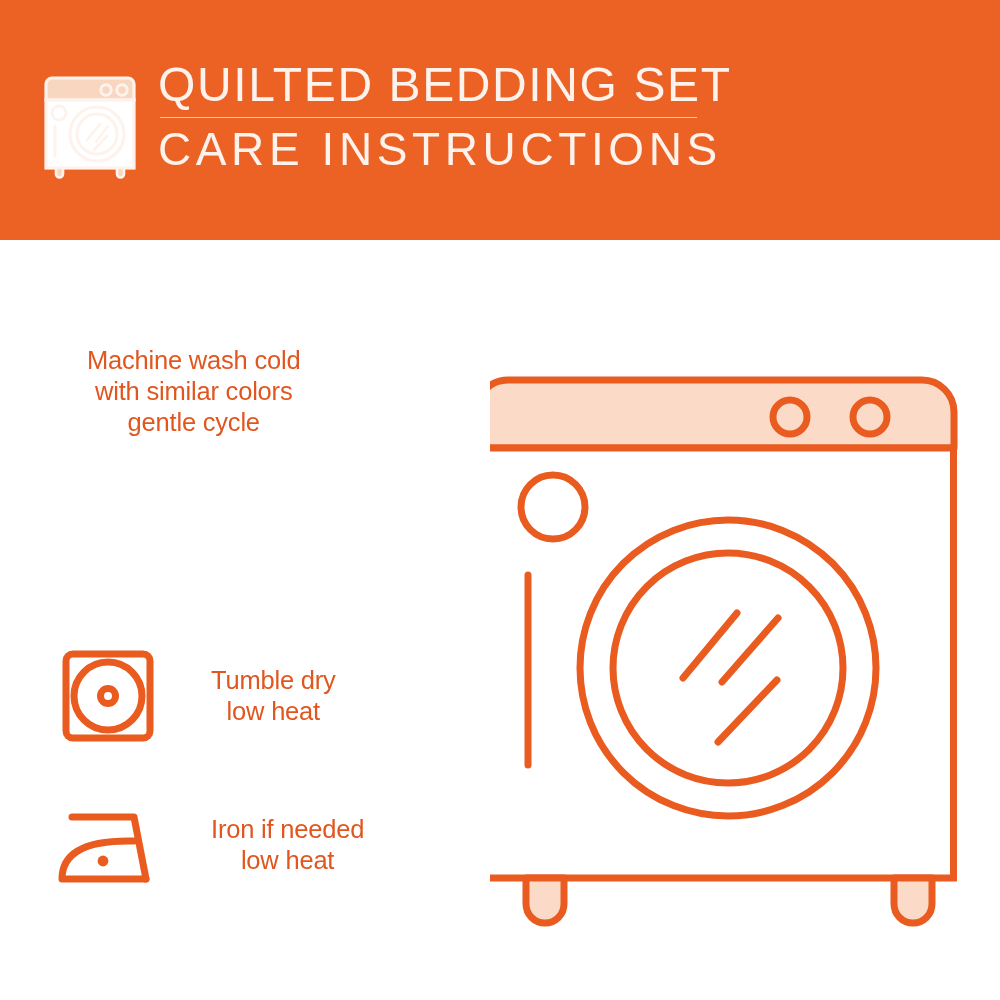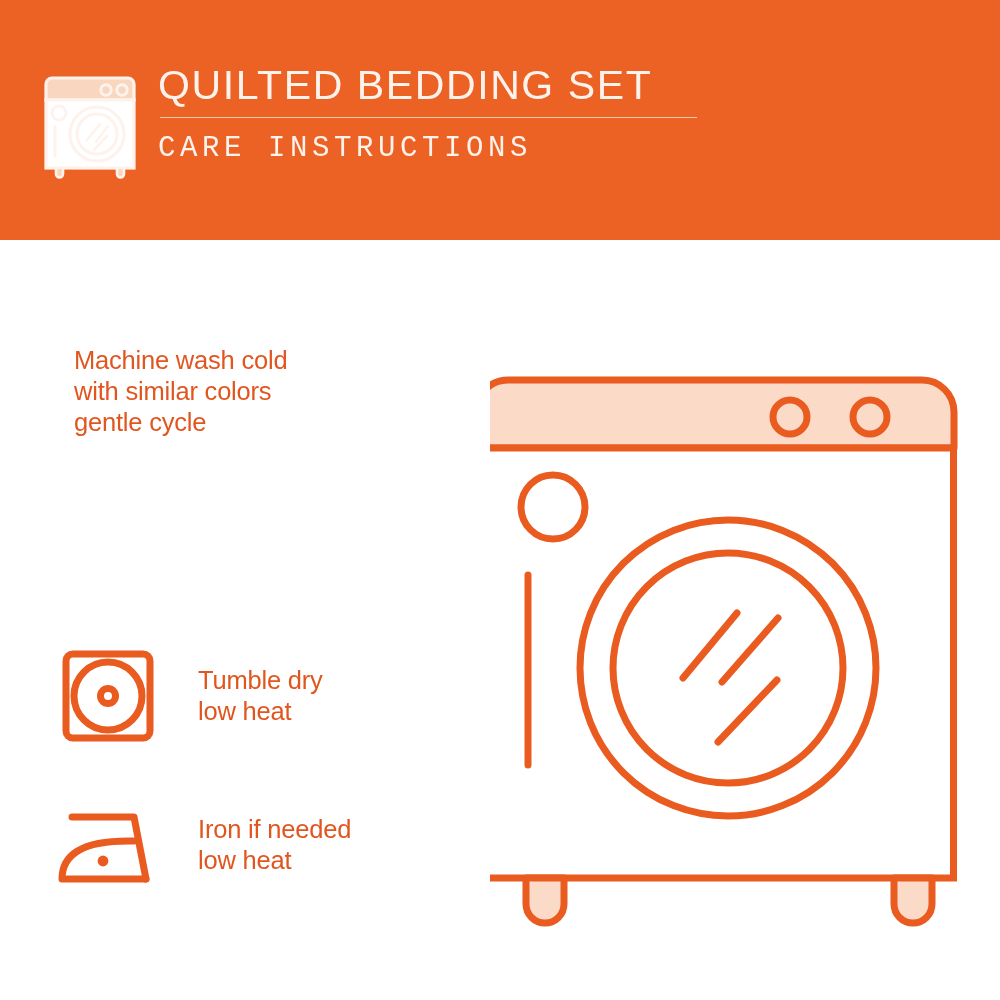--- a/index.html
+++ b/index.html
@@ -48,43 +48,43 @@
   }
 
   .header-text {
     margin-left: 22px;
     display: flex;
     flex-direction: column;
   }
 
   .title-main {
     color: #fdf3ec;
-    font-size: 41px;
+    font-size: 48px;
     line-height: 46px;
     letter-spacing: 1.6px;
     font-weight: 300;
     white-space: nowrap;
     font-family: "Liberation Sans", sans-serif;
   }
 
   .title-rule {
     height: 1px;
     background: #f7c9ab;
     margin: 9px 0 8px 2px;
     width: 537px;
   }
 
   .title-sub {
     color: #fdf3ec;
-    font-size: 29px;
+    font-size: 46px;
     line-height: 46px;
     letter-spacing: 4.6px;
     font-weight: 400;
     white-space: nowrap;
-    font-family: Liberation Mono, monospace;
+    font-family: Liberation Sans, sans-serif;
   }
 
   
   .care-list {
     position: absolute;
     left: 0;
     top: 240px;
     width: 500px;
     height: 760px;
   }
@@ -105,28 +105,29 @@
   .care-symbol {
     width: 124px;
     height: 104px;
     flex: 0 0 auto;
     display: flex;
     align-items: center;
     justify-content: center;
   }
 
   .care-label {
-    margin-left: 28px;
+    margin-left: 41px;
     color: #e1561f;
     font-size: 25.5px;
     line-height: 31px;
     font-weight: 400;
     font-family: "Liberation Sans", sans-serif;
     letter-spacing: -0.2px;
     white-space: pre-line;
+    text-align: center;
   }
 
   
   .machine-illustration {
     position: absolute;
     left: 490px;
     top: 330px;
     width: 490px;
     height: 610px;
   }

